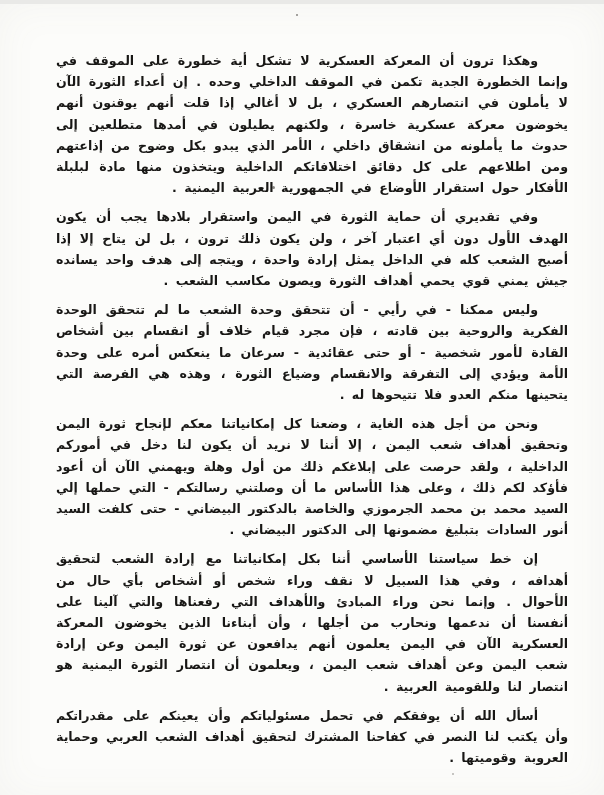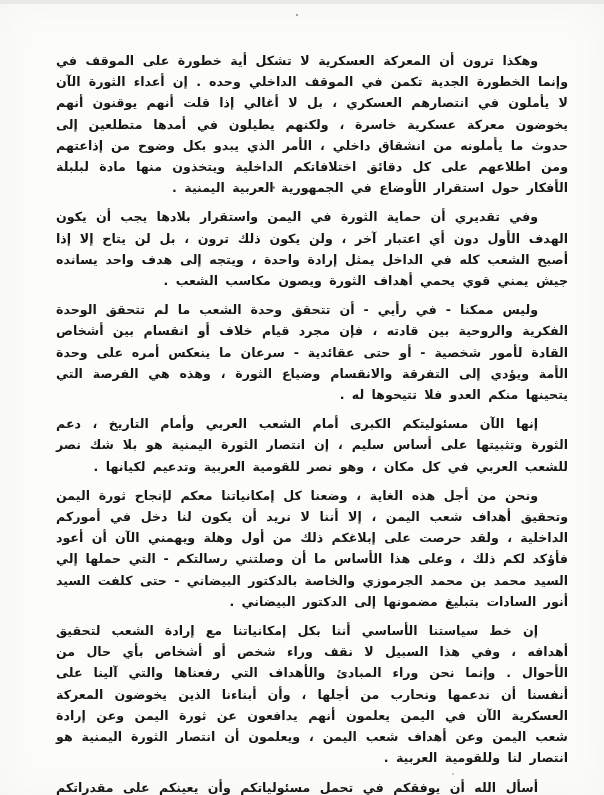--- a/index.html
+++ b/index.html
@@ -49,21 +49,20 @@
 </style>
 </head>
 <body>
 
 <div class="page">
 
   <div class="text-block">
     <p>وهكذا ترون أن المعركة العسكرية لا تشكل أية خطورة على الموقف في وإنما الخطورة الجدية تكمن في الموقف الداخلي وحده . إن أعداء الثورة الآن لا يأملون في انتصارهم العسكري ، بل لا أغالي إذا قلت أنهم يوقنون أنهم يخوضون معركة عسكرية خاسرة ، ولكنهم يطيلون في أمدها متطلعين إلى حدوث ما يأملونه من انشقاق داخلي ، الأمر الذي يبدو بكل وضوح من إذاعتهم ومن اطلاعهم على كل دقائق اختلافاتكم الداخلية ويتخذون منها مادة لبلبلة الأفكار حول استقرار الأوضاع في الجمهورية العربية اليمنية .</p>
     <p>وفي تقديري أن حماية الثورة في اليمن واستقرار بلادها يجب أن يكون الهدف الأول دون أي اعتبار آخر ، ولن يكون ذلك ترون ، بل لن يتاح إلا إذا أصبح الشعب كله في الداخل يمثل إرادة واحدة ، ويتجه إلى هدف واحد يسانده جيش يمني قوي يحمي أهداف الثورة ويصون مكاسب الشعب .</p>
     <p>وليس ممكنا - في رأيي - أن تتحقق وحدة الشعب ما لم تتحقق الوحدة الفكرية والروحية بين قادته ، فإن مجرد قيام خلاف أو انقسام بين أشخاص القادة لأمور شخصية - أو حتى عقائدية - سرعان ما ينعكس أمره على وحدة الأمة ويؤدي إلى التفرقة والانقسام وضياع الثورة ، وهذه هي الفرصة التي يتحينها منكم العدو فلا تتيحوها له .</p>
-    <p>إنها الآن مسئوليتكم الكبرى أمام الشعب العربي وأمام التاريخ ، دعم الثورة وتثبيتها على أساس سليم ، إن انتصار الثورة اليمنية هو بلا شك نصر للشعب العربي في كل مكان ، وهو نصر للقومية العربية وتدعيم لكيانها .</p>
     <p>ونحن من أجل هذه الغاية ، وضعنا كل إمكانياتنا معكم لإنجاح ثورة اليمن وتحقيق أهداف شعب اليمن ، إلا أننا لا نريد أن يكون لنا دخل في أموركم الداخلية ، ولقد حرصت على إبلاغكم ذلك من أول وهلة ويهمني الآن أن أعود فأؤكد لكم ذلك ، وعلى هذا الأساس ما أن وصلتني رسالتكم - التي حملها إلي السيد محمد بن محمد الجرموزي والخاصة بالدكتور البيضاني - حتى كلفت السيد أنور السادات بتبليغ مضمونها إلى الدكتور البيضاني .</p>
     <p>إن خط سياستنا الأساسي أننا بكل إمكانياتنا مع إرادة الشعب لتحقيق أهدافه ، وفي هذا السبيل لا نقف وراء شخص أو أشخاص بأي حال من الأحوال . وإنما نحن وراء المبادئ والأهداف التي رفعناها والتي آلينا على أنفسنا أن ندعمها ونحارب من أجلها ، وأن أبناءنا الذين يخوضون المعركة العسكرية الآن في اليمن يعلمون أنهم يدافعون عن ثورة اليمن وعن إرادة شعب اليمن وعن أهداف شعب اليمن ، ويعلمون أن انتصار الثورة اليمنية هو انتصار لنا وللقومية العربية .</p>
     <p>أسأل الله أن يوفقكم في تحمل مسئولياتكم وأن يعينكم على مقدراتكم وأن يكتب لنا النصر في كفاحنا المشترك لتحقيق أهداف الشعب العربي وحماية العروبة وقوميتها .</p>
 
   </div>
 
   <div class="speck speck-1"></div>
   <div class="speck speck-2"></div>
   <div class="speck speck-3"></div>
 

